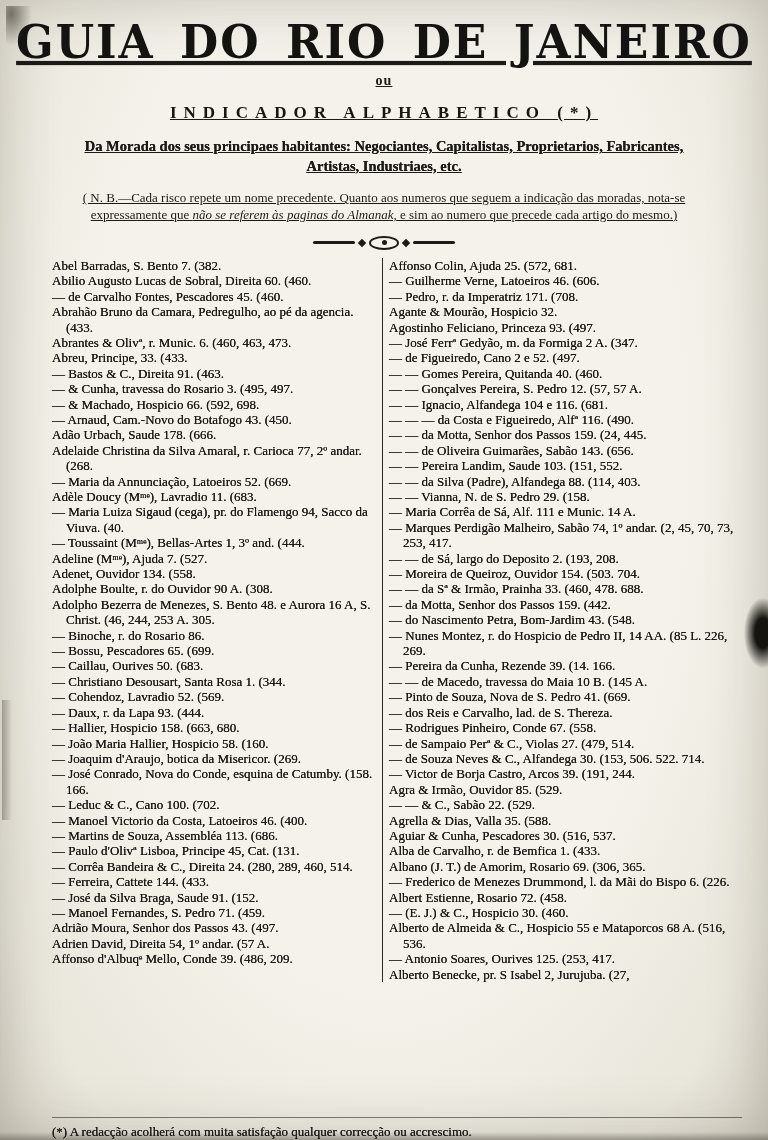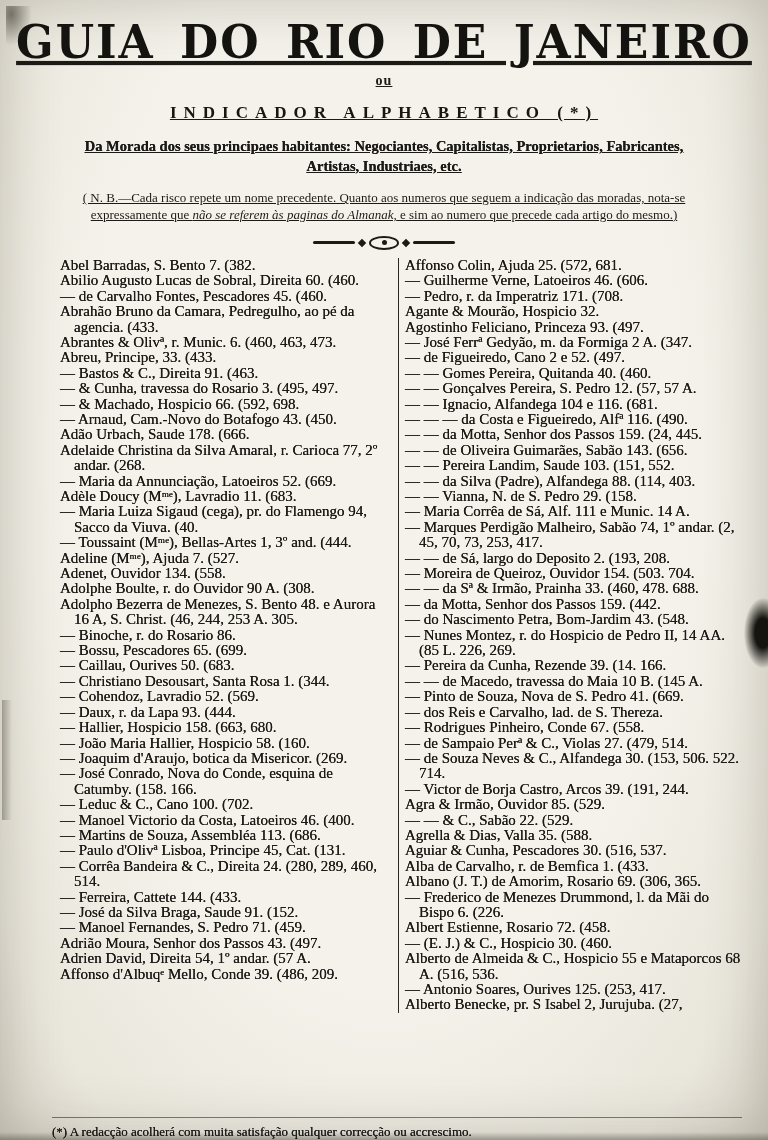--- a/index.html
+++ b/index.html
@@ -63,24 +63,23 @@
     width:26px;height:10px;border:2px solid #1b1a17;border-radius:50%;
     display:flex;align-items:center;justify-content:center;
   }
   .orn-dot{width:5px;height:5px;background:#1b1a17;border-radius:50%;}
   
   .columns{
     display:flex;
     margin:8px 26px 0 52px;
   }
   .col{
-    font-size:15px;
+    font-size:13px;
     line-height:15.4px;
     text-shadow:0 0 .35px currentColor;
-    margin-left:8px;
   }
   .col-left{width:330px;padding-right:5px;box-sizing:border-box;}
   .col-right{flex:1;border-left:1px solid #2a2823;padding-left:6px;}
   .entry{
     padding-left:14px;
     text-indent:-14px;
   }
   
   footer{
     position:absolute;

